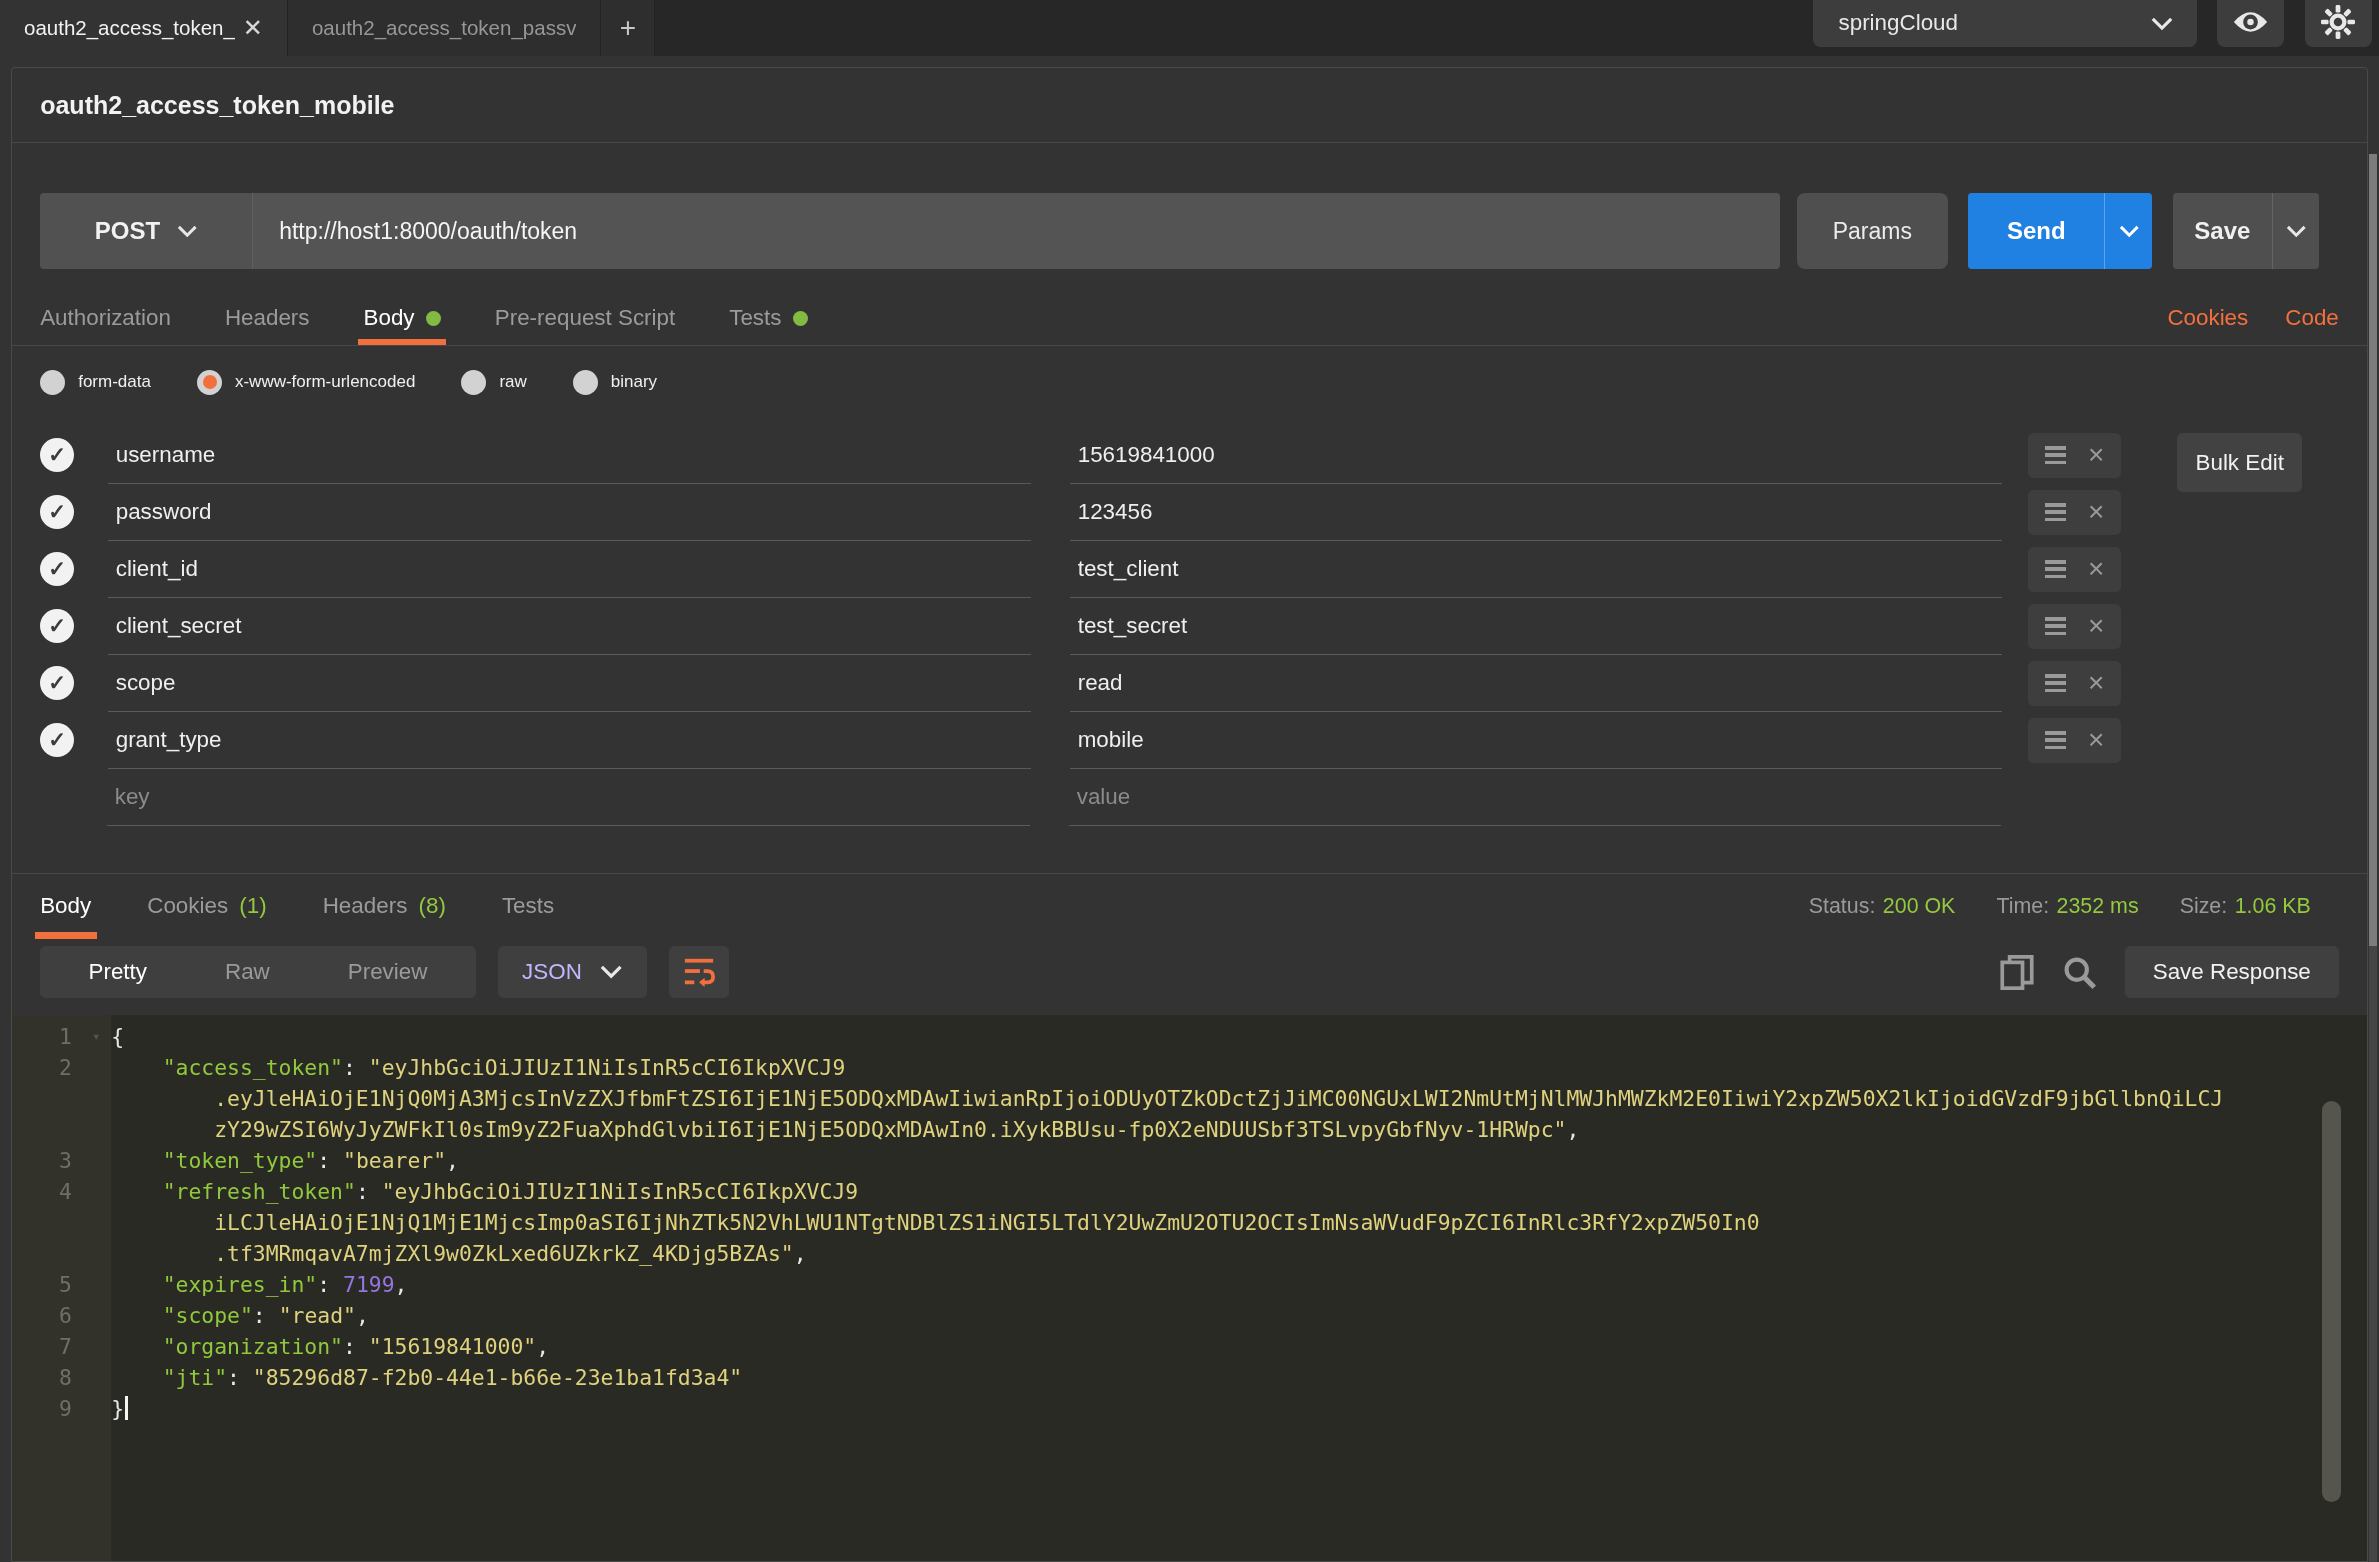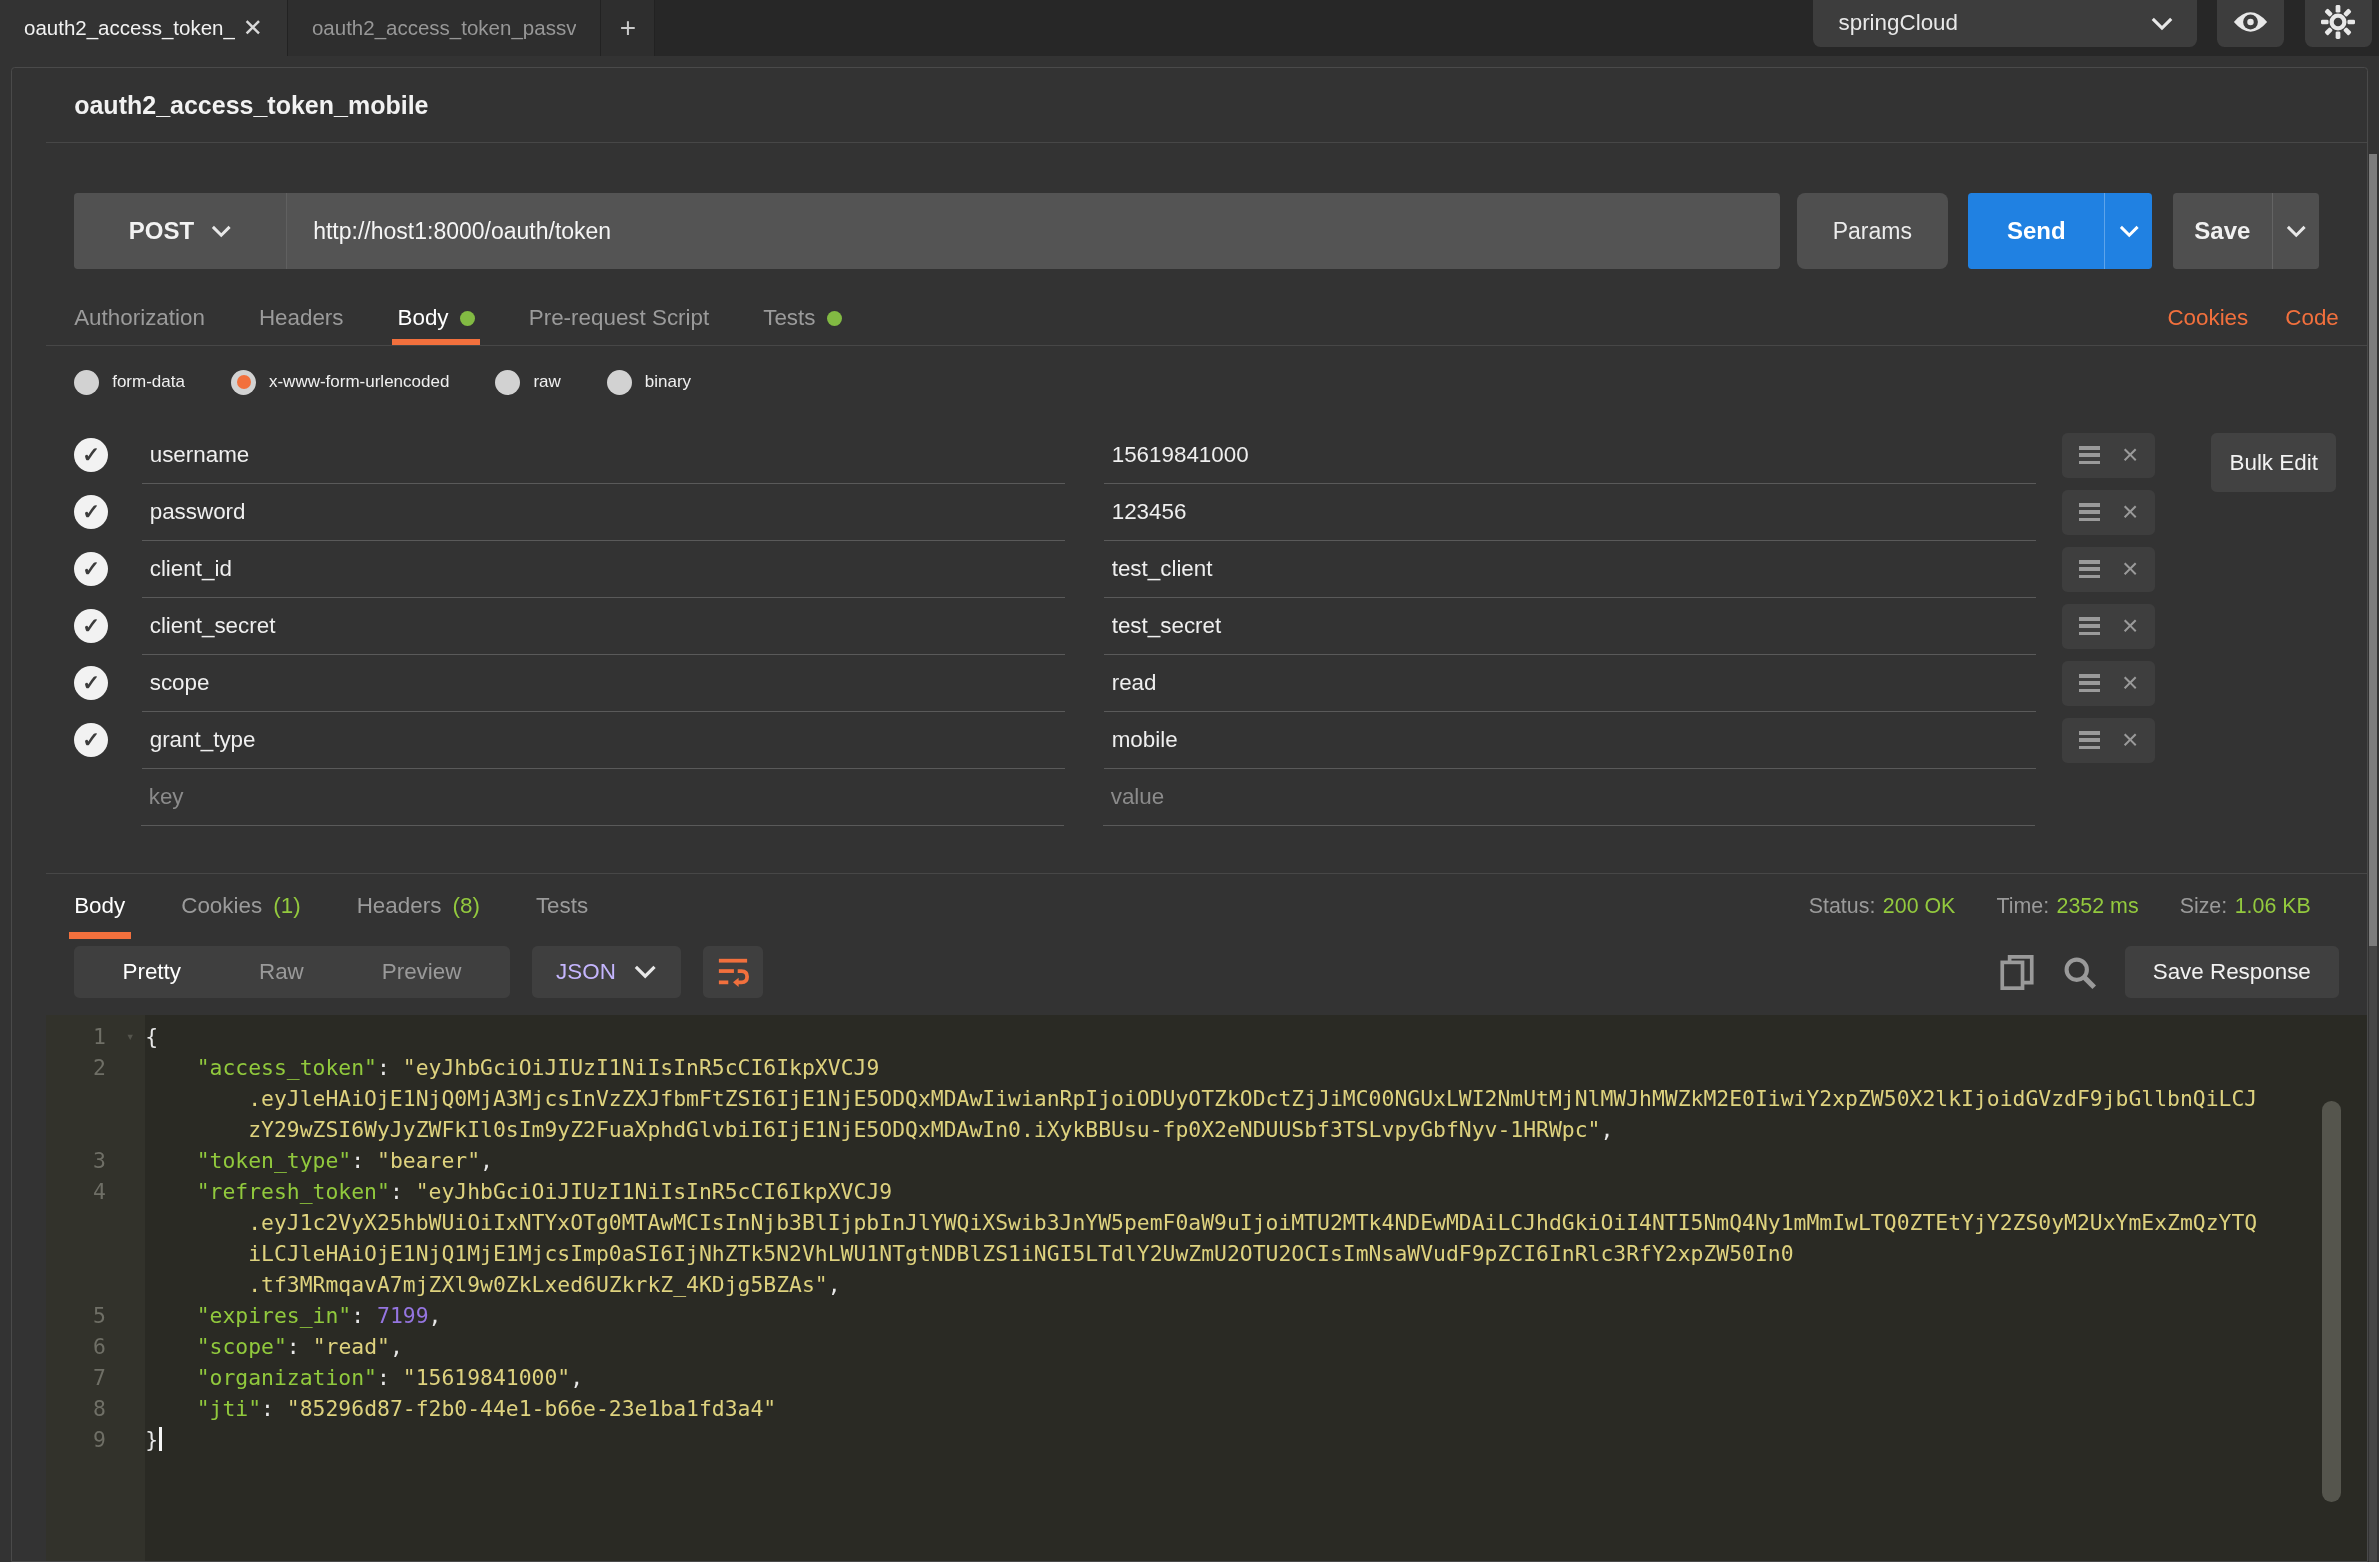--- a/index.html
+++ b/index.html
@@ -17,21 +17,21 @@
     background:#2e2e2e; border-right:0.9px solid #222; color:#c9c9c9; font-size:28px; }
   .tabbar-right { margin-left:auto; display:flex; align-items:flex-start; gap:20.5px; padding-right:7.5px; }
   .env-select { margin-top:-7.5px; width:384px; height:54px; background:#3d3d3d; border-radius:7.5px;
     display:flex; align-items:center; padding:7.5px 22.4px 0 26px; color:#e8e8e8; font-size:22.4px; }
   .env-select svg { margin-left:auto; }
   .icon-btn { margin-top:-7.5px; width:67px; height:54px; background:#3d3d3d; border-radius:7.5px;
     display:flex; align-items:center; justify-content:center; padding-top:5.6px; }
 
   
   .panel { position:relative; margin:11.2px 11.2px 0; height:1495px; background:#333;
-    border:0.9px solid #4a4a4a; border-radius:3.7px 3.7px 0 0; display:flex; flex-direction:column;padding-left:34px; }
+    border:0.9px solid #4a4a4a; border-radius:3.7px 3.7px 0 0; display:flex; flex-direction:column; }
 
   .title-row { height:75px; flex:0 0 75px; border-bottom:0.9px solid #474747; display:flex;
     align-items:center; padding:0 28px; }
   .title-row h1 { font-size:25px; font-weight:bold; color:#f2f2f2; }
 
   
   .url-row { margin:50px 48px 0 28px; height:76px; flex:0 0 76px; display:flex; align-items:stretch; }
   .method-select { flex:0 0 213px; background:#515151; border-right:0.9px solid #606060;
     border-radius:3.7px 0 0 3.7px; display:flex; align-items:center; justify-content:center; gap:17px;
     color:#f2f2f2; font-size:24px; font-weight:bold; }
@@ -469,21 +469,20 @@
         <span class="cd"><span class="tk">    "token_type"</span><span>: </span><span class="ts">"bearer"</span><span>,</span></span>
     </div>
     <div class="cl">
       <span class="ln">4</span>
         <span class="fold"></span>
         <span class="cd"><span class="tk">    "refresh_token"</span><span>: </span><span class="ts">"eyJhbGciOiJIUzI1NiIsInR5cCI6IkpXVCJ9</span></span>
     </div>
     <div class="cl">
       <span class="ln"></span>
         <span class="fold"></span>
-        <span class="cd"><span class="ts">        .eyJ1c2VyX25hbWUiOiIxNTYxOTg0MTAwMCIsInNjb3BlIjpbInJlYWQiXSwib3JnYW5pemF0aW9uIjoiMTU2MTk4NDEwMDAiLCJhdGkiOiI4NTI5NmQ4Ny1mMmIwLTQ0ZTEtYjY2ZS0yM2UxYmExZmQzYTQ</span></span>
     </div>
     <div class="cl">
       <span class="ln"></span>
         <span class="fold"></span>
         <span class="cd"><span class="ts">        iLCJleHAiOjE1NjQ1MjE1MjcsImp0aSI6IjNhZTk5N2VhLWU1NTgtNDBlZS1iNGI5LTdlY2UwZmU2OTU2OCIsImNsaWVudF9pZCI6InRlc3RfY2xpZW50In0</span></span>
     </div>
     <div class="cl">
       <span class="ln"></span>
         <span class="fold"></span>
         <span class="cd"><span class="ts">        .tf3MRmqavA7mjZXl9w0ZkLxed6UZkrkZ_4KDjg5BZAs"</span><span>,</span></span>

